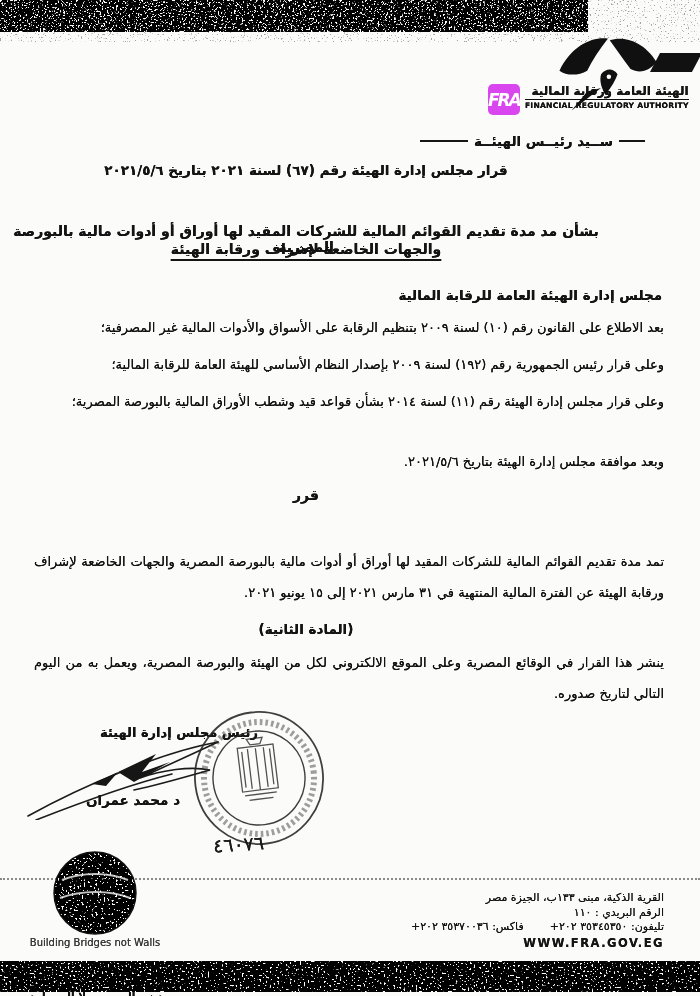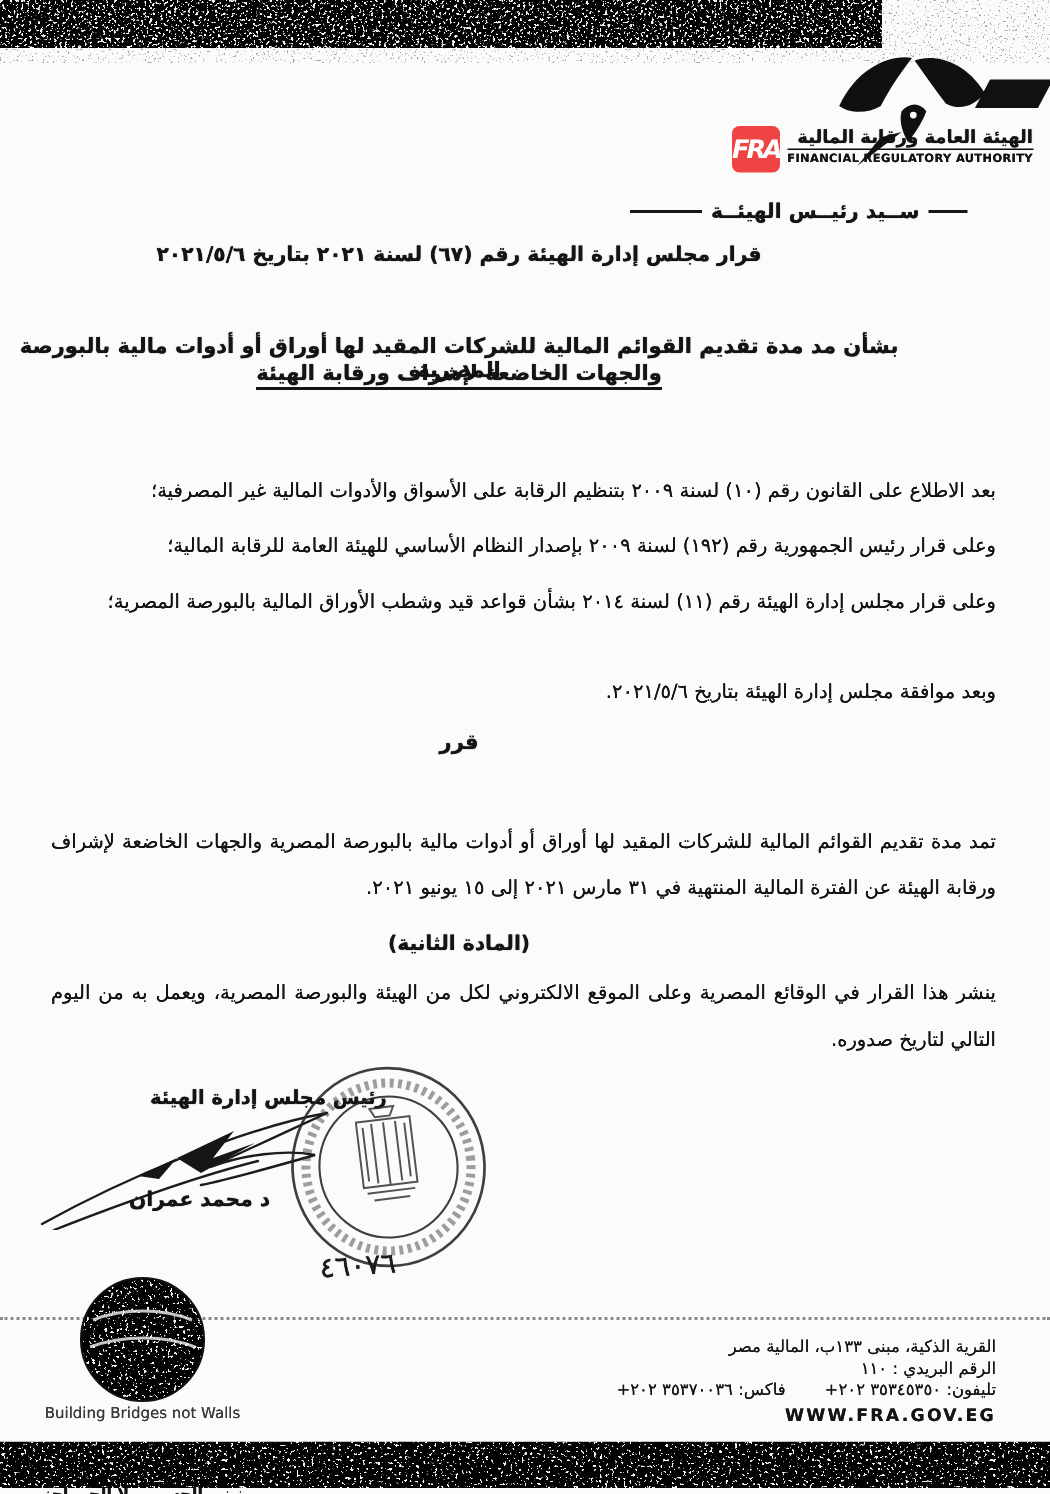--- a/index.html
+++ b/index.html
@@ -8,21 +8,21 @@
     background:#fbfbfa;overflow:hidden;
     font-family:"DejaVu Sans",sans-serif;color:#141414;
   }
   .abs{position:absolute;}
   
   .band-top{left:0;top:46;width:588px;height:32px;}
   .band-faint{left:0;top:2;width:700px;height:42px;opacity:.35;}
   .corner-mark{left:655px;top:53px;width:42px;height:19px;background:#111;transform:skewX(-28deg);}
   .eagle{left:552px;top:36px;width:112px;height:78px;}
   .logo-block{left:488px;top:84px;width:186px;display:flex;flex-direction:row;align-items:flex-start;gap:5px;}
-  .fra-box{width:38px;height:31px;background:#ef4444;border-radius:5px;color:#fff;
+  .fra-box{width:38px;height:31px;background:#d946ef;border-radius:5px;color:#fff;
     font-weight:bold;font-size:17px;display:flex;align-items:center;justify-content:center;
     letter-spacing:-2px;font-style:italic;}
   .logo-text{flex:1;display:flex;flex-direction:column;align-items:flex-end;}
   .logo-ar{font-size:12px;font-weight:bold;white-space:nowrap;text-shadow:0 0 .5px #000;}
   .logo-en{font-size:7.6px;font-weight:bold;letter-spacing:.25px;white-space:nowrap;
     border-top:1.6px solid #0d0d0d;padding-top:1px;margin-top:1px;text-shadow:0 0 .3px #000;}
   .addressee{right:55px;top:133px;direction:rtl;display:flex;align-items:center;gap:6px;
     font-size:13.5px;font-weight:bold;text-shadow:0 0 .5px #000;}
   .addressee .lead-dash{width:26px;border-top:2px solid #161616;}
   .addressee .tail-dash{width:48px;border-top:2px solid #161616;}
@@ -105,20 +105,21 @@
     <span>ســيد رئيــس الهيئــة</span>
     <span class="tail-dash"></span>
   </div>
 
   <div class="abs t-center title1">قرار مجلس إدارة الهيئة رقم (٦٧) لسنة ٢٠٢١ بتاريخ ٢٠٢١/٥/٦</div>
   <div class="abs t-center title2">بشأن مد مدة تقديم القوائم المالية للشركات المقيد لها أوراق أو أدوات مالية بالبورصة المصرية</div>
   <div class="abs t-center title3">
     <span>والجهات الخاضعة لإشراف ورقابة الهيئة</span>
   </div>
 
+  <div class="abs auth-head">مجلس إدارة الهيئة العامة للرقابة المالية</div>
   <div class="abs para p1">بعد الاطلاع على القانون رقم (١٠) لسنة ٢٠٠٩ بتنظيم الرقابة على الأسواق والأدوات المالية غير المصرفية؛</div>
   <div class="abs para p2">وعلى قرار رئيس الجمهورية رقم (١٩٢) لسنة ٢٠٠٩ بإصدار النظام الأساسي للهيئة العامة للرقابة المالية؛</div>
   <div class="abs para p3">وعلى قرار مجلس إدارة الهيئة رقم (١١) لسنة ٢٠١٤ بشأن قواعد قيد وشطب الأوراق المالية بالبورصة المصرية؛</div>
   <div class="abs para p4">وبعد موافقة مجلس إدارة الهيئة بتاريخ ٢٠٢١/٥/٦.</div>
 
   <div class="abs t-center decided">قرر</div>
   <div class="abs para art1-text">تمد مدة تقديم القوائم المالية للشركات المقيد لها أوراق أو أدوات مالية بالبورصة المصرية والجهات الخاضعة لإشراف ورقابة الهيئة عن الفترة المالية المنتهية في ٣١ مارس ٢٠٢١ إلى ١٥ يونيو ٢٠٢١.</div>
   <div class="abs t-center art2-head">(المادة الثانية)</div>
   <div class="abs para art2-text">ينشر هذا القرار في الوقائع المصرية وعلى الموقع الالكتروني لكل من الهيئة والبورصة المصرية، ويعمل به من اليوم التالي لتاريخ صدوره.</div>
 
@@ -156,21 +157,21 @@
       <feColorMatrix type="matrix" values="0 0 0 0 0  0 0 0 0 0  0 0 0 0 0  0 0 0 22 -7"></feColorMatrix>
       <feComposite operator="in" in2="SourceGraphic"></feComposite>
       </filter>
     <circle cx="43" cy="43" r="41" fill="#000" filter="url(#nzg)"></circle>
     <circle cx="43" cy="43" r="41" fill="none" stroke="#111" stroke-width="1.4"></circle>
     <path d="M10,30 C30,22 56,22 76,30 M8,48 C30,40 58,40 78,48" stroke="#f5f5f4" stroke-width="2" fill="none" opacity="0.8"></path>
   </svg>
   <div class="abs motto-en">Building Bridges not Walls</div>
   <div class="abs motto-ar">نبنى الجســور لا الحــواجز</div>
 
-  <div class="abs f-line f-addr">القرية الذكية، مبنى ١٣٣ب، المالية مصر</div>
+  <div class="abs f-line f-addr">القرية الذكية، مبنى ١٣٣ب، الجيزة مصر</div>
   <div class="abs f-line f-postal">الرقم البريدي : ١١٠</div>
   <div class="abs f-line f-tel">
     <span>تليفون: ٣٥٣٤٥٣٥٠ ٢٠٢+</span>
     <span>فاكس: ٣٥٣٧٠٠٣٦ ٢٠٢+</span>
   </div>
   <div class="abs f-line f-web">WWW.FRA.GOV.EG</div>
 
   <svg class="abs band-bottom">
     <filter id="nz2">
         <feTurbulence type="fractalNoise" baseFrequency="0.5" numOctaves="3" seed="21"></feTurbulence>

